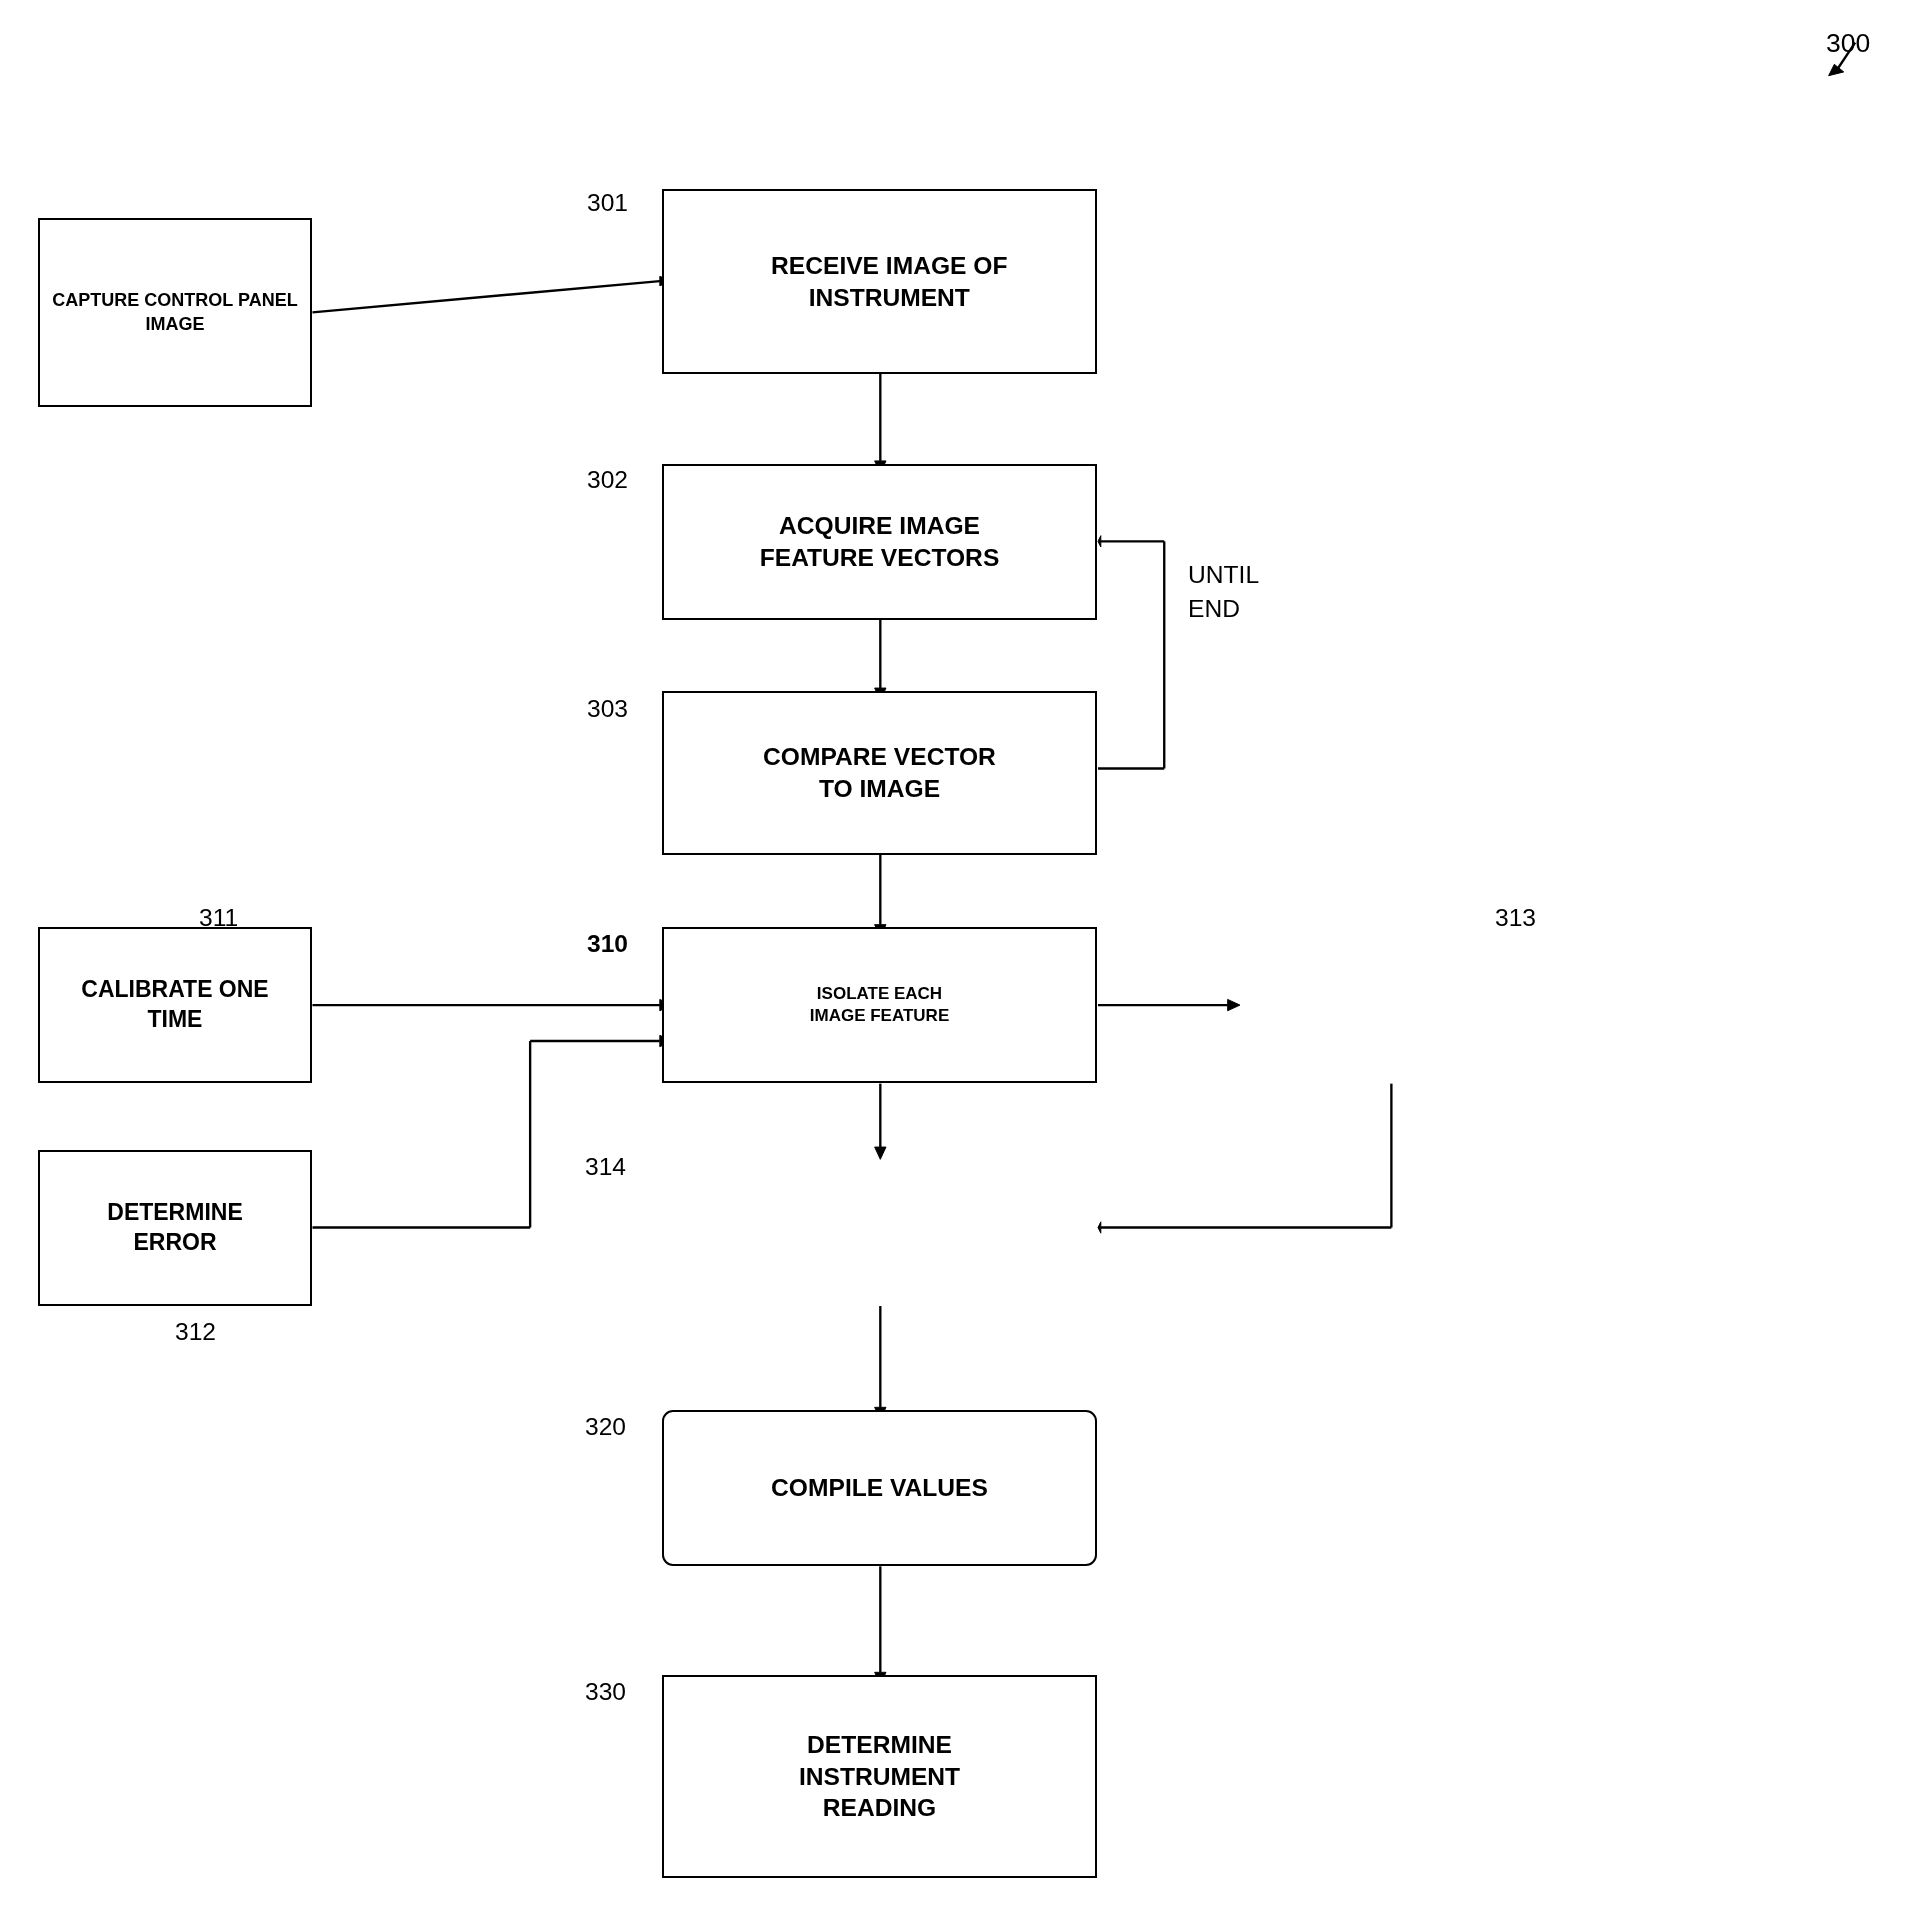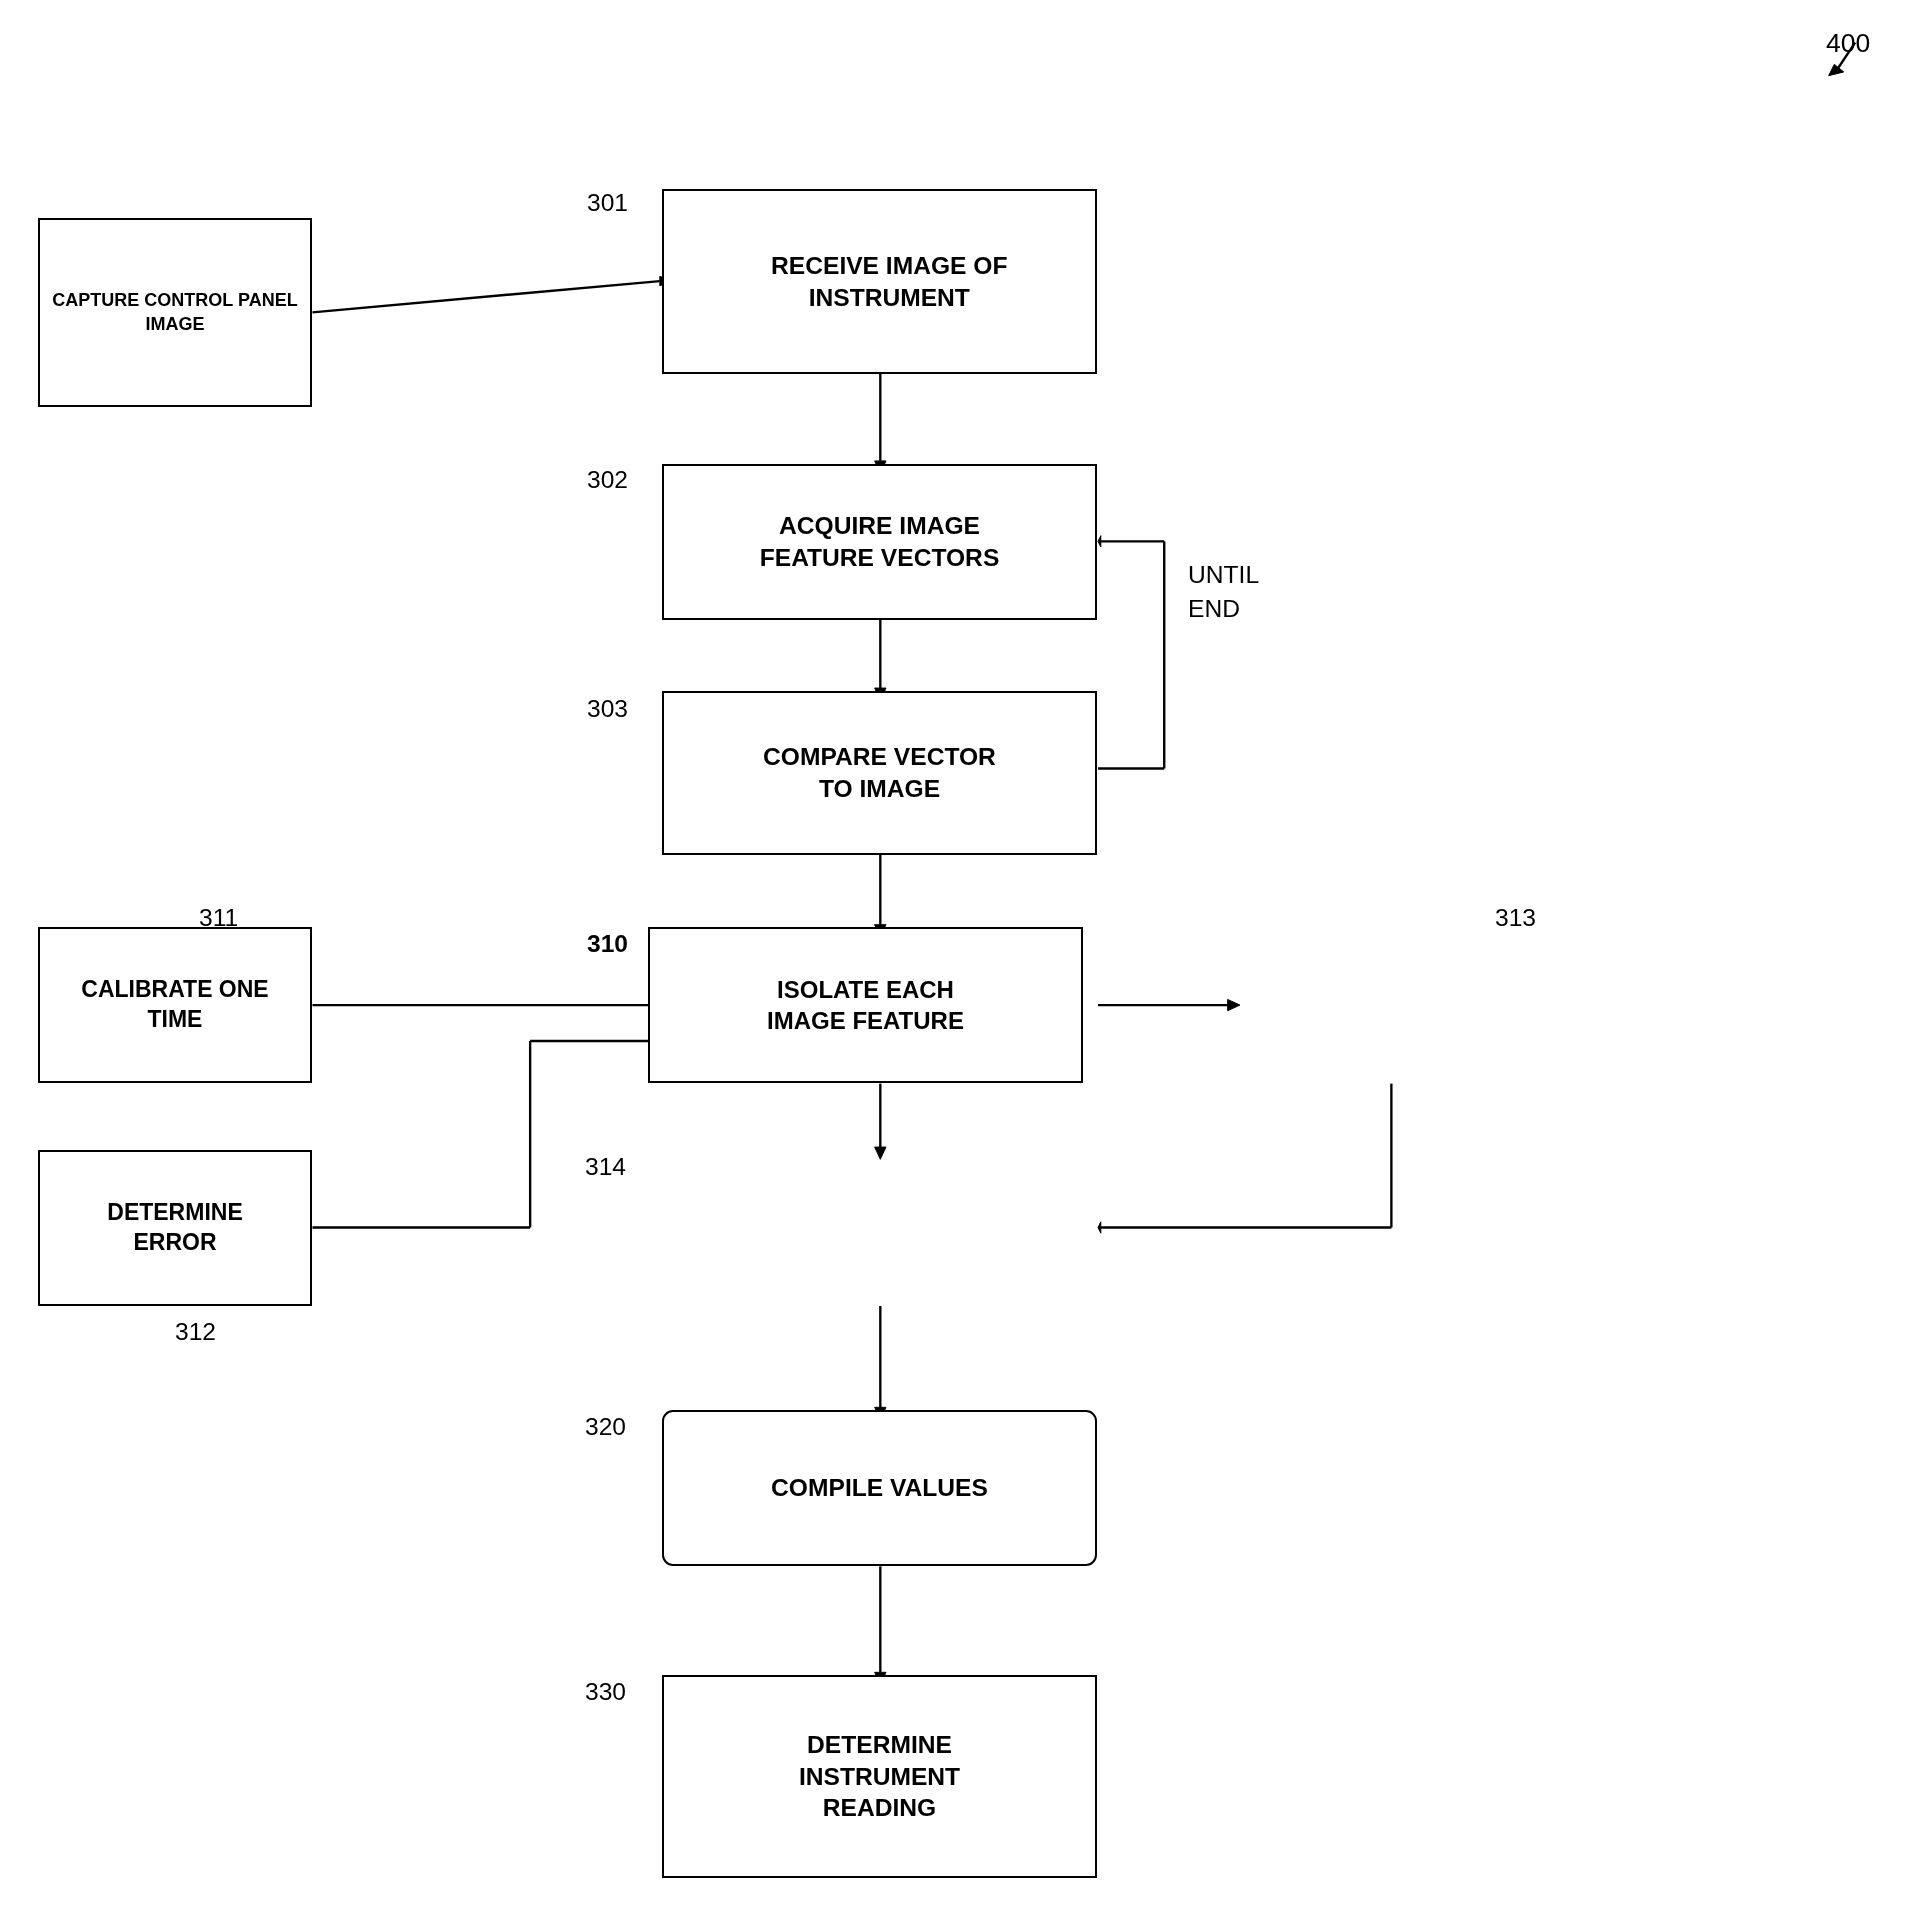--- a/index.html
+++ b/index.html
@@ -111,33 +111,33 @@
 CONTROL PANEL
 IMAGE</div>
 
   <div class="flow-box" style="left:662px; top:189px; width:435px; height:185px; font-size:24.6px;padding-left:29px;">RECEIVE IMAGE OF
 INSTRUMENT</div>
 
   <div class="flow-box" style="left:662px; top:464px; width:435px; height:156px; font-size:24.6px;">ACQUIRE IMAGE<br>FEATURE VECTORS</div>
 
   <div class="flow-box" style="left:662px; top:691px; width:435px; height:164px; font-size:24.6px;">COMPARE VECTOR<br>TO IMAGE</div>
 
-  <div class="flow-box" style="left:648px; top:927px; width:435px; height:156px; font-size:24px;">ISOLATE EACH<br>IMAGE FEATURE</div>
+  <div class="flow-box" style="left:662px; top:927px; width:435px; height:156px; font-size:17px;">ISOLATE EACH<br>IMAGE FEATURE</div>
 
   <div class="flow-box" style="left:38px; top:927px; width:274px; height:156px; font-size:23px;">CALIBRATE ONE<br>TIME</div>
 
   <div class="flow-box" style="left:38px; top:1150px; width:274px; height:156px; font-size:23px;">DETERMINE<br>ERROR</div>
 
 
 
   <div class="flow-box" style="left:662px; top:1410px; width:435px; height:156px; font-size:24.6px;border-radius:11px;">COMPILE VALUES</div>
 
   <div class="flow-box" style="left:662px; top:1675px; width:435px; height:203px; font-size:24.6px;">DETERMINE<br>INSTRUMENT<br>READING</div>
 
-  <span class="label" style="left:1826px; top:28px; font-size:26.5px;">400</span>
+  <span class="label" style="left:1826px; top:28px; font-size:26.5px;">300</span>
   <span class="label" style="left:587px; top:189px;">301</span>
   <span class="label" style="left:587px; top:466px;">302</span>
   <span class="label" style="left:587px; top:695px;">303</span>
   <span class="label" style="left:587px; top:930px;font-weight:bold;">310</span>
   <span class="label" style="left:199px; top:904px;">311</span>
   <span class="label" style="left:175px; top:1318px;">312</span>
   <span class="label" style="left:1495px; top:904px;">313</span>
   <span class="label" style="left:585px; top:1153px;">314</span>
   <span class="label" style="left:585px; top:1413px;">320</span>
   <span class="label" style="left:585px; top:1678px;">330</span>

